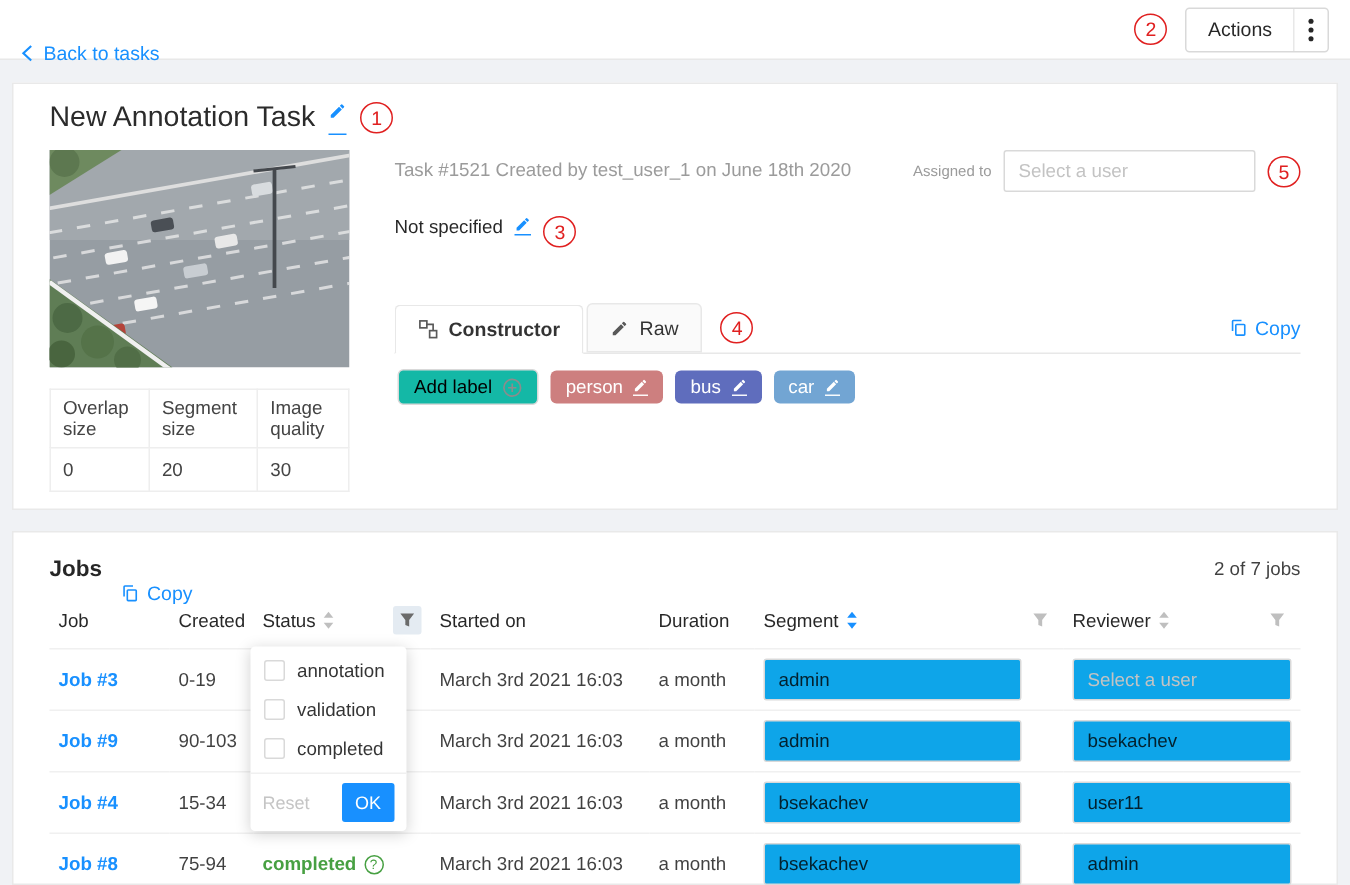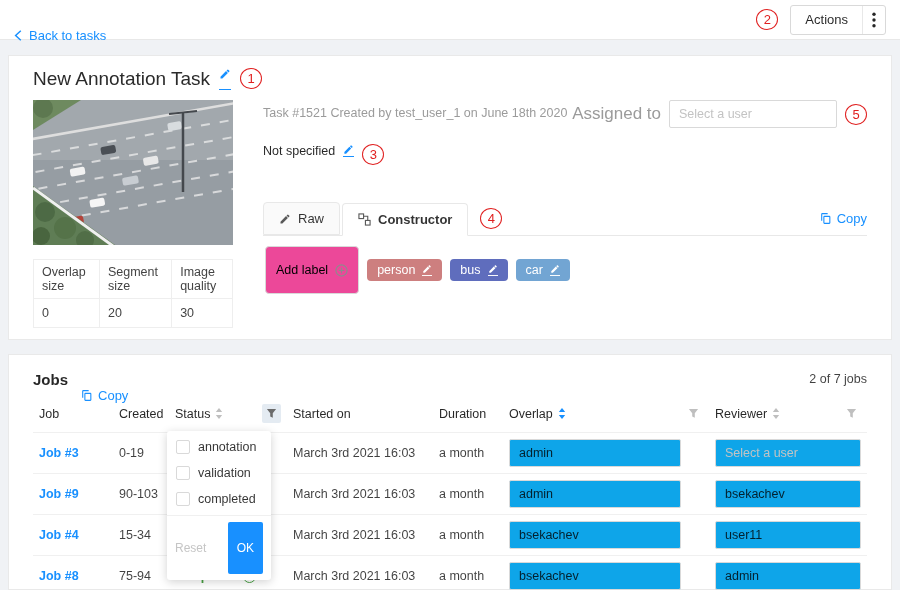--- a/index.html
+++ b/index.html
@@ -53,21 +53,21 @@
   .params-table th, .params-table td {
     border: 1px solid #eeeeee; font-weight: 400; text-align: left;
     padding: 5px 8px; font-size: 12.5px; color: #444;
   }
   .params-table td { padding: 7px 8px; }
 
   .task-right { flex: 1; min-width: 0; }
   .meta-row { display: flex; justify-content: space-between; align-items: flex-start; }
   .task-meta { color: #9b9b9b; font-size: 12.5px; padding-top: 6px; }
   .assigned { display: flex; align-items: center; gap: 8px; }
-  .assigned-label { color: #9b9b9b; font-size: 17px; }
+  .assigned-label { color: #9b9b9b; font-size: 10px; }
   .assigned input {
     width: 168px; height: 28px; border: 1px solid #d9d9d9; border-radius: 2px;
     padding: 0 9px; font-size: 12.5px; font-family: inherit; color: rgba(0,0,0,.75);
   }
   .assigned input::placeholder { color: #c3c3c3; }
 
   .issue-tracker { margin-top: 16px; }
   .issue-tracker .it-label { font-weight: 700; font-size: 12.5px; margin-bottom: 7px; }
   .it-value-row { display: flex; align-items: flex-start; gap: 8px; font-size: 12.5px; }
 
@@ -78,21 +78,21 @@
     border: 1px solid #e8e8e8; border-radius: 4px 4px 0 0; margin-right: 2px;
     background: #fafafa; cursor: pointer; color: rgba(0,0,0,.8);
   }
   .tab.active { background: #fff; border-bottom-color: #fff; margin-bottom: -1px; font-weight: 700; }
   .tabs-spacer { flex: 1; }
   .copy-link { display: inline-flex; align-items: center; gap: 5px; color: #1890ff; cursor: pointer; margin-bottom: 9px; }
 
   .labels-area { padding: 10px 2px; display: flex; align-items: center; gap: 8px; }
   .add-label-btn {
     display: inline-flex; align-items: center; gap: 7px; border: 1px solid #d9d9d9;
-    border-radius: 4px; background: #ec4899; padding: 16px 10px; cursor: pointer; font-size: 12.5px;
+    border-radius: 4px; background: #14b8a6; padding: 4px 10px; cursor: pointer; font-size: 12.5px;
   }
   .chip {
     display: inline-flex; align-items: center; gap: 7px; color: #fff;
     border-radius: 4px; padding: 4px 10px; font-size: 12.5px; cursor: pointer;
   }
   .chip .chip-edit { display: inline-flex; border-bottom: 1px solid rgba(255,255,255,.95); padding-bottom: 1px; }
 
   
   .jobs-header { display: flex; align-items: center; height: 28px; }
   .jobs-title { font-size: 15px; font-weight: 700; margin-right: 12px; }
@@ -129,21 +129,21 @@
   .filter-dropdown {
     position: absolute; top: 76px; left: 158px; width: 104px; background: #fff;
     border-radius: 3px; box-shadow: 0 2px 10px rgba(0,0,0,.18); z-index: 10; padding-top: 3px;
   }
   .filter-item { display: flex; align-items: center; gap: 8px; padding: 6px 9px; cursor: pointer; font-size: 12.5px; color: rgba(0,0,0,.8); text-align: right; }
   .checkbox { width: 14px; height: 14px; border: 1px solid #d9d9d9; border-radius: 2px; background: #fff; flex: 0 0 auto; }
   .filter-footer { display: flex; align-items: center; justify-content: space-between; border-top: 1px solid #f0f0f0; margin-top: 3px; padding: 6px 8px; }
   .reset-btn { color: #c5c5c5; font-size: 12px; cursor: not-allowed; }
   .ok-btn {
     background: #1890ff; color: #fff; border: none; border-radius: 2px;
-    font-size: 12px; padding: 19px 9px; cursor: pointer; font-family: inherit;
+    font-size: 12px; padding: 6px 9px; cursor: pointer; font-family: inherit;
   }
   .icon { display: inline-flex; }
 </style>
 </head>
 <body>
 
 <header class="topbar">
   <a class="back-link">
     <span class="icon">
       <svg width="8" height="13" viewBox="0 0 10 14">
@@ -248,37 +248,37 @@
           <span class="edit-icon icon">
             <svg width="11" height="11" viewBox="0 0 24 24">
                 <path fill="currentColor" d="M3 17.25V21h3.75L17.8 9.94l-3.75-3.75L3 17.25zM20.7 7.04a1 1 0 0 0 0-1.41l-2.34-2.34a1 1 0 0 0-1.41 0l-1.83 1.83 3.75 3.75 1.83-1.83z"></path>
               </svg>
           </span>
           <span class="annot">3</span>
         </div>
       </div>
 
       <div class="tabs-row">
-        <div class="tab">
-          <span class="icon">
-            <svg width="12" height="12" viewBox="0 0 24 24">
-                <path fill="#595959" d="M3 17.25V21h3.75L17.8 9.94l-3.75-3.75L3 17.25zM20.7 7.04a1 1 0 0 0 0-1.41l-2.34-2.34a1 1 0 0 0-1.41 0l-1.83 1.83 3.75 3.75 1.83-1.83z"></path>
-              </svg>
-          </span>
-          <span>Raw</span>
-        </div>
         <div class="tab active">
           <span class="icon">
             <svg width="13" height="13" viewBox="0 0 14 14" fill="none" stroke="#595959" stroke-width="1.2">
                 <rect x="1" y="1" width="5" height="5"></rect>
                 <rect x="8" y="8" width="5" height="5"></rect>
                 <path d="M6 3.5h4.5V8"></path>
               </svg>
           </span>
           <span>Constructor</span>
+        </div>
+        <div class="tab">
+          <span class="icon">
+            <svg width="12" height="12" viewBox="0 0 24 24">
+                <path fill="#595959" d="M3 17.25V21h3.75L17.8 9.94l-3.75-3.75L3 17.25zM20.7 7.04a1 1 0 0 0 0-1.41l-2.34-2.34a1 1 0 0 0-1.41 0l-1.83 1.83 3.75 3.75 1.83-1.83z"></path>
+              </svg>
+          </span>
+          <span>Raw</span>
         </div>
         <span class="annot" style="margin-left:10px; margin-bottom:6px;">4</span>
         <span class="tabs-spacer"></span>
         <a class="copy-link">
           <span class="icon">
             <svg width="13" height="13" viewBox="0 0 24 24" fill="none" stroke="#1890ff" stroke-width="2">
                 <rect x="9" y="8" width="11" height="13" rx="1"></rect>
                 <path d="M5 16V4a1 1 0 0 1 1-1h10"></path>
               </svg>
           </span>
@@ -370,21 +370,21 @@
               <svg width="11" height="11" viewBox="0 0 12 12">
                   <path fill="#6b6b6b" d="M1 1h10L7.4 5.8v4.7l-2.8-1.1V5.8z"></path>
                 </svg>
             </span>
           </div>
         </th>
         <th>Started on</th>
         <th>Duration</th>
         <th>
           <div class="th-inner">
-            <span>Overlap</span>
+            <span>Segment</span>
             <span class="sort-icon active">
               <svg width="8" height="13" viewBox="0 0 10 14">
                   <path d="M5 0l4 5H1z" fill="currentColor"></path>
                   <path d="M5 14L1 9h8z" fill="currentColor"></path>
                 </svg>
             </span>
             <span class="funnel">
               <svg width="11" height="11" viewBox="0 0 12 12">
                   <path fill="#bfbfbf" d="M1 1h10L7.4 5.8v4.7l-2.8-1.1V5.8z"></path>
                 </svg>

